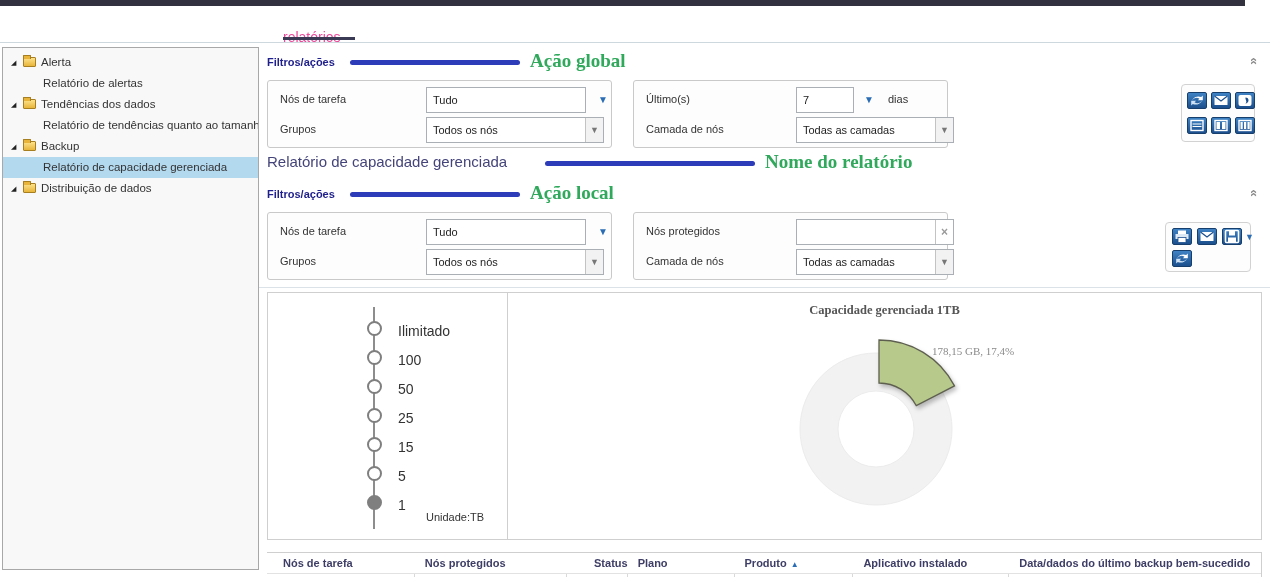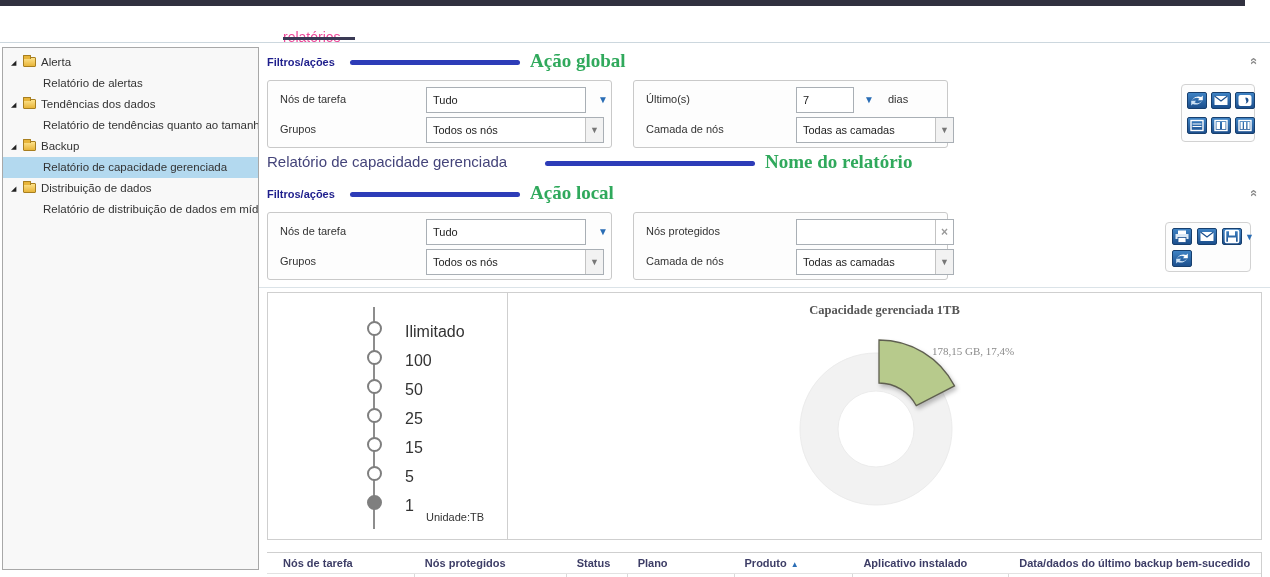--- a/index.html
+++ b/index.html
@@ -49,21 +49,21 @@
   .tool-ic { position:absolute; width:20px; height:17px; border-radius:2px; cursor:pointer;
              background:linear-gradient(#3f83c4,#1c4f8d); border:1px solid #173f6e; }
   .tool-ic svg { display:block; width:100%; height:100%; }
   .save-caret { position:absolute; font-size:9px; color:#2a6db5; cursor:pointer; }
 
   
   .panel { position:absolute; top:292px; height:248px; background:#fff; border:1px solid #cfcfcf; }
   .slider-line { position:absolute; left:105px; top:14px; width:2px; height:222px; background:#8d8d8d; }
   .slider-dot { position:absolute; left:99px; width:15px; height:15px; border:2px solid #7f7f7f; border-radius:50%; background:#fff; cursor:pointer; }
   .slider-dot.filled { background:#7f7f7f; }
-  .slider-lab { position:absolute; left:137px; font-size:16px; color:#333; }
+  .slider-lab { position:absolute; left:130px; font-size:14px; color:#333; }
   .slider-unit { position:absolute; left:158px; top:218px; font-size:11px; color:#333; }
   .chart-title { position:absolute; left:0; top:10px; width:100%; text-align:center; font-size:12.5px; font-weight:bold; color:#555; }
   .slice-label { position:absolute; left:424px; top:52px; font-size:11px; color:#8a8a8a; }
   .donut-slice { filter:drop-shadow(2px 3px 2px rgba(0,0,0,0.25)); }
 
   
   .grid { position:absolute; left:267px; top:552px; width:995px; border-top:1px solid #cfcfcf; border-right:1px solid #cfcfcf; }
   .grid-head { display:flex; height:20px; align-items:center; font-size:11px; font-weight:bold; color:#3d3d66; white-space:nowrap; }
   .gcol { overflow:hidden; padding-left:10px; cursor:pointer; }
   .gcol:first-child { padding-left:16px; }
@@ -98,23 +98,20 @@
       <span>Relatório de tendências quanto ao tamanh</span>
     </div>
     <div class="tree-row folder-row">
       <span class="twisty">◢</span><span class="folder"></span><span>Backup</span>
     </div>
     <div class="tree-row report-row selected">
       <span>Relatório de capacidade gerenciada</span>
     </div>
     <div class="tree-row folder-row">
       <span class="twisty">◢</span><span class="folder"></span><span>Distribuição de dados</span>
-    </div>
-    <div class="tree-row report-row">
-      <span>Relatório de distribuição de dados em míd</span>
     </div>
   </div>
 
   <div class="sec-label" style="left:267px; top:56px;">Filtros/ações</div>
   <div class="anno-line" style="left:350px; top:60px; width:170px;"></div>
   <div class="anno-text" style="left:530px; top:50px;">Ação global</div>
   <div class="collapse-btn" style="left:1246px; top:53px;"><span>«</span></div>
 
   <div class="fbox" style="left:267px; top:80px; width:345px;">
     <div class="frow" style="top:6px;">
@@ -289,21 +286,21 @@
       <circle cx="368" cy="136" r="38" fill="none" stroke="#ececec" stroke-width="1"></circle>
       <path class="donut-slice" d="M371 47 A85 85 0 0 1 446.5 92.9 L408.3 112.7 A42 42 0 0 0 371 90 Z" fill="#b7ca8c" stroke="#5f5f50" stroke-width="1.3"></path>
     </svg>
     <span class="slice-label">178,15 GB, 17,4%</span>
   </div>
 
   <div class="grid">
     <div class="grid-head">
       <div class="gcol" style="width:148px;"><span>Nós de tarefa</span></div>
       <div class="gcol" style="width:152px;"><span>Nós protegidos</span></div>
-      <div class="gcol" style="width:61px;"><span>Status</span></div>
+      <div class="gcol" style="width:61px;text-align:right;"><span>Status</span></div>
       <div class="gcol" style="width:107px;"><span>Plano</span></div>
       <div class="gcol" style="width:119px;"><span>Produto</span><span class="sort-arrow">▲</span></div>
       <div class="gcol" style="width:156px;"><span>Aplicativo instalado</span></div>
       <div class="gcol" style="width:252px;"><span>Data/dados do último backup bem-sucedido</span></div>
     </div>
     <div class="grid-cells">
       <div class="gcell" style="width:148px;"></div>
       <div class="gcell" style="width:152px;"></div>
       <div class="gcell" style="width:61px;"></div>
       <div class="gcell" style="width:107px;"></div>

